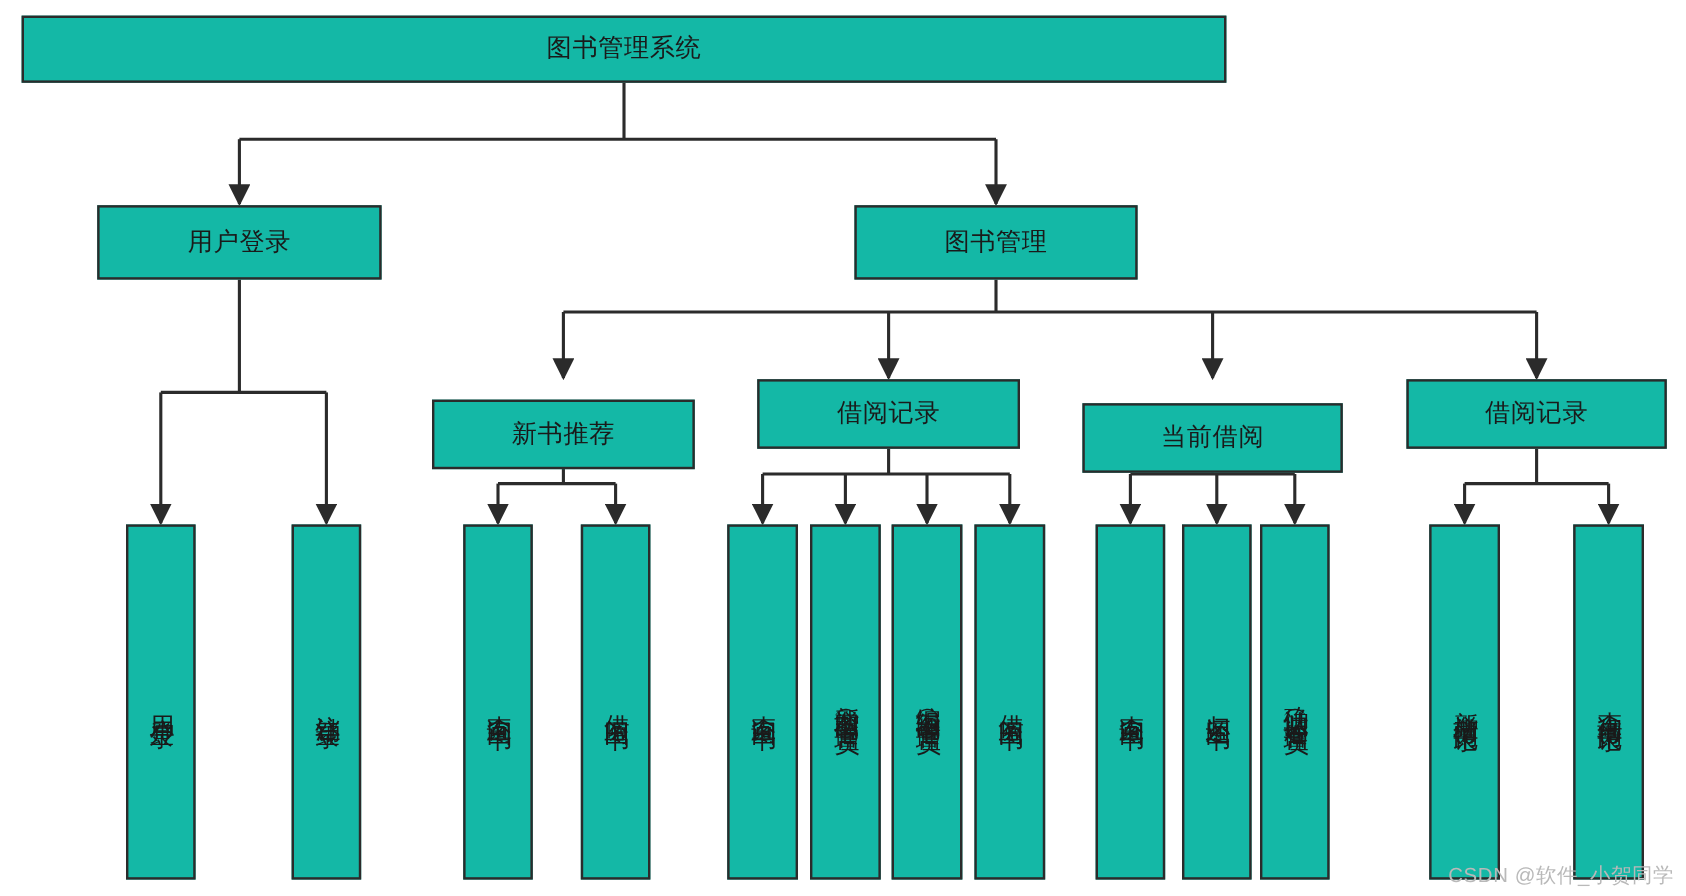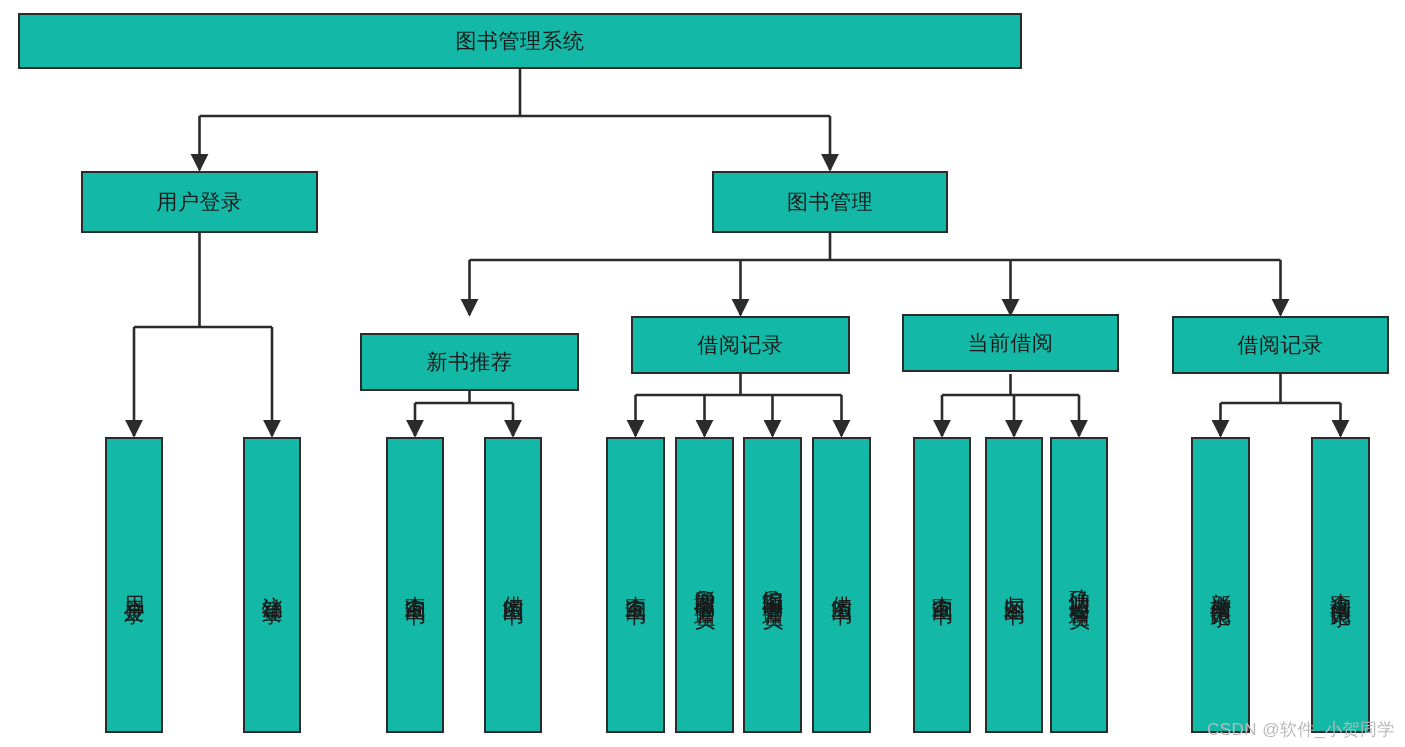--- a/index.html
+++ b/index.html
@@ -126,21 +126,21 @@
       </div>
       <div class="node node-h" id="node-book-manage" style="left: 712px; top: 171px; width: 236px; height: 62px;">
         <span class="htext">图书管理</span>
       </div>
       <div class="node node-h" id="node-new-book-rec" style="left: 360px; top: 297px; width: 219px; height: 58px; margin-top: 36px;">
         <span class="htext">新书推荐</span>
       </div>
       <div class="node node-h" id="node-book-borrow" style="left: 631px; top: 316px; width: 219px; height: 58px;">
         <span class="htext">借阅记录</span>
       </div>
-      <div class="node node-h" id="node-current-borrow" style="left: 902px; top: 314px; width: 217px; height: 58px;">
+      <div class="node node-h" id="node-current-borrow" style="left: 902px; top: 336px; width: 217px; height: 58px;">
         <span class="htext">当前借阅</span>
       </div>
       <div class="node node-h" id="node-borrow-record" style="left: 1172px; top: 316px; width: 217px; height: 58px;">
         <span class="htext">借阅记录</span>
       </div>
       <div class="node node-v" id="node-leaf-user-login" style="left: 105px; top: 437px; width: 58px; height: 296px;">
         <span class="vtext">用户登录</span>
       </div>
       <div class="node node-v" id="node-leaf-logout" style="left: 243px; top: 437px; width: 58px; height: 296px;">
         <span class="vtext">注销登录</span>

